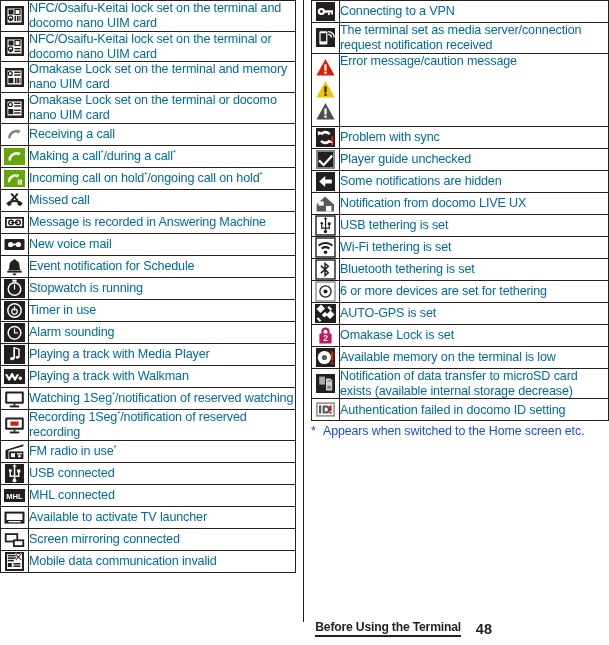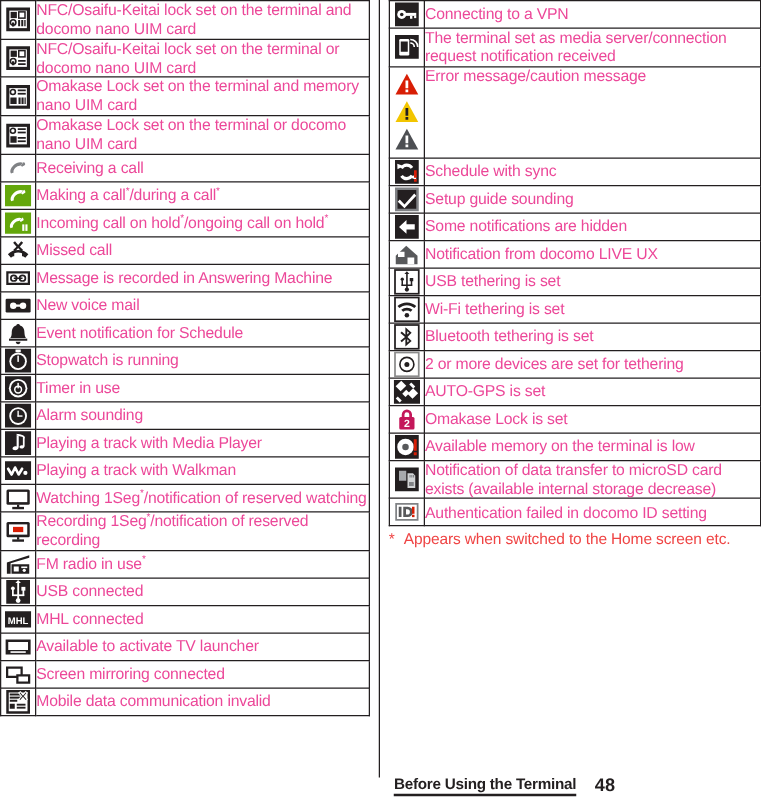--- a/index.html
+++ b/index.html
@@ -54,21 +54,21 @@
     width: 27px;
     text-align: center;
     padding: 2px 0;
     line-height: 0;
   }
   td.tx {
     padding: 2px 3px 3px 5px;
     font-size: 12.6px;
     line-height: 1.18;
     letter-spacing: -0.15px;
-    color: #ec4899;
+    color: #0369a1;
     margin-top: 25px;
   }
   td.tx sup {
     font-size: 8px;
     line-height: 0;
     vertical-align: super;
   }
 
   
   .ibox {
@@ -88,21 +88,21 @@
   .ibox-stack .ibox { margin: 0 0 1px 0; }
 
   
   .footnote {
     position: absolute;
     left: 311px;
     top: 424px;
     width: 298px;
     font-size: 12.4px;
     line-height: 1.2;
-    color: #ef4444;
+    color: #1d4ed8;
     letter-spacing: -0.1px;
   }
   .footnote .star {
     display: inline-block;
     width: 12px;
     vertical-align: top;
   }
   .footnote .fn-text {
     display: inline-block;
     width: 272px;
@@ -596,34 +596,34 @@
               <rect x="1" y="1" width="19" height="19" fill="#231f20"></rect>
               <path d="M5.0 7.0 A6.2 6.2 0 0 1 15.6 6.6 L13.6 8.0 A3.9 3.9 0 0 0 7.2 8.2 Z" fill="#ffffff"></path>
               <path d="M15.8 14.0 A6.2 6.2 0 0 1 5.2 14.4 L7.2 13.0 A3.9 3.9 0 0 0 13.6 12.8 Z" fill="#ffffff"></path>
               <path d="M2.8 4.0 L7.8 5.8 L3.0 8.4 Z" fill="#ffffff"></path>
               <path d="M18.0 16.8 L13.0 15.0 L17.8 12.4 Z" fill="#ffffff"></path>
               <rect x="16.2" y="9.2" width="2.2" height="6.0" fill="#d81e05"></rect>
               <rect x="16.2" y="16.2" width="2.2" height="2.2" fill="#d81e05"></rect>
             </svg>
           </span>
         </td>
-        <td class="tx">Schedule with sync</td>
+        <td class="tx">Problem with sync</td>
       </tr>
 
       <tr>
         <td class="ic">
           <span class="ibox">
             <svg width="21" height="21" viewBox="0 0 21 21">
               <rect x="1" y="1" width="19" height="19" fill="#808285"></rect>
               <rect x="3" y="3" width="15" height="15" fill="#231f20"></rect>
               <path d="M4.8 10.6 L8.6 14.6 L16.4 5.8 L18.0 7.5 L8.6 17.6 L3.2 12.3 Z" fill="#ffffff"></path>
             </svg>
           </span>
         </td>
-        <td class="tx">Setup guide sounding</td>
+        <td class="tx">Player guide unchecked</td>
       </tr>
 
       <tr>
         <td class="ic">
           <span class="ibox">
             <svg width="21" height="21" viewBox="0 0 21 21">
               <rect x="1" y="1" width="19" height="19" fill="#231f20"></rect>
               <path d="M4.2 10.5 L10.2 5.0 L10.2 8.4 L16.8 8.4 L16.8 12.6 L10.2 12.6 L10.2 16.0 Z" fill="#ffffff"></path>
             </svg>
           </span>
@@ -694,21 +694,21 @@
       <tr>
         <td class="ic">
           <span class="ibox">
             <svg width="21" height="21" viewBox="0 0 21 21">
               <rect x="1" y="1" width="19" height="19" fill="#ffffff" stroke="#8c8c8c" stroke-width="1.4"></rect>
               <circle cx="10.5" cy="10.5" r="5.6" fill="none" stroke="#231f20" stroke-width="1.3"></circle>
               <circle cx="10.5" cy="10.5" r="2.0" fill="#231f20"></circle>
             </svg>
           </span>
         </td>
-        <td class="tx">2 or more devices are set for tethering</td>
+        <td class="tx">6 or more devices are set for tethering</td>
       </tr>
 
       <tr>
         <td class="ic">
           <span class="ibox">
             <svg width="21" height="21" viewBox="0 0 21 21">
               <rect x="0" y="1" width="21" height="19" fill="#231f20"></rect>
               <path d="M1.5 6.0 L6.0 1.5 L10.0 5.5 L5.5 10.0 Z" fill="#ffffff"></path>
               <path d="M11.0 12.0 L15.5 7.5 L19.5 11.5 L15.0 16.0 Z" fill="#ffffff"></path>
               <path d="M6.8 12.0 L10.0 8.8 L12.6 11.4 L9.4 14.6 Z" fill="#ffffff"></path>

